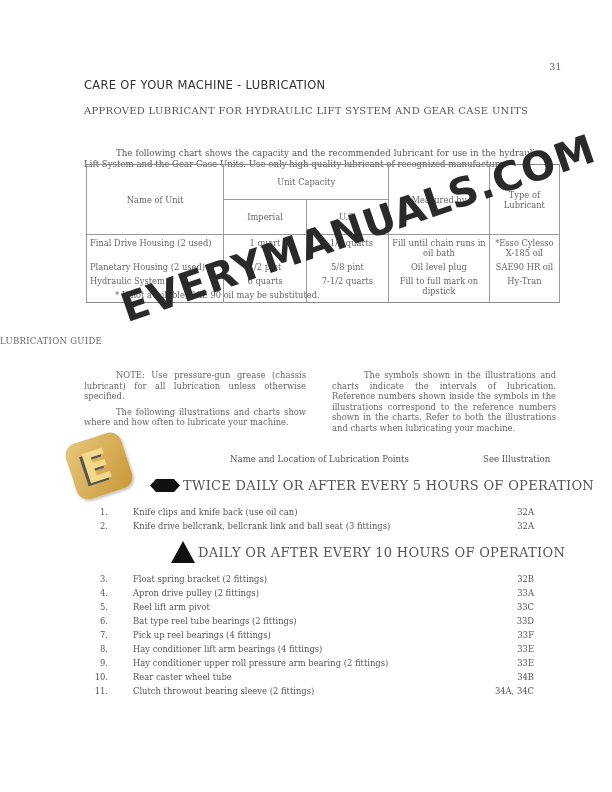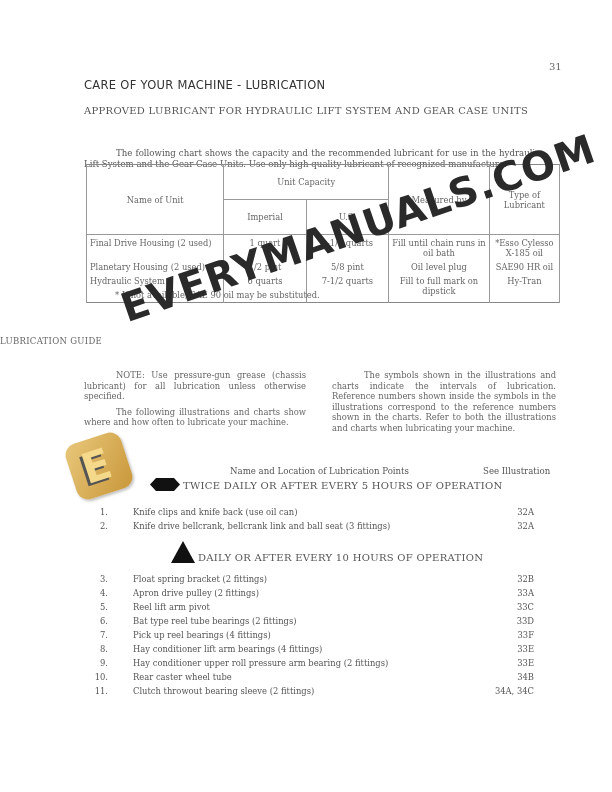--- a/index.html
+++ b/index.html
@@ -23,26 +23,26 @@
   table.lub tbody td { line-height: 10px; padding-top: 3px; padding-bottom: 1px; }
   table.lub tbody td.c { text-align: center; }
   table.lub tbody tr:last-child td { padding-bottom: 6px; }
   .footnote { left: 115px; top: 290px; font-size: 8.3px; color: #666; }
   .guide-title { left: 0; width: 612px; top: 336px; font-size: 8.5px; color: #666;
                  letter-spacing: 0.3px; }
   .col { font-size: 8.4px; line-height: 10.5px; color: #666; text-align: justify; }
   .col p { margin: 0 0 5px 0; text-indent: 32px; }
   .col-left { left: 84px; width: 222px; top: 370px; }
   .col-right { left: 332px; width: 224px; top: 370px; }
-  .list-head { top: 454px; font-size: 8.6px; color: #555; margin-top: 12px; }
+  .list-head { top: 454px; font-size: 8.6px; color: #555; }
   .lh-ref { left: 86px; }
   .lh-name { left: 230px; }
   .lh-ill { left: 483px; }
-  .section { top: 478px; left: 150px; font-size: 10px; color: #555; letter-spacing: 0.3px;
-             display: flex; align-items: flex-end; }
+  .section { top: 478px; left: 150px; font-size: 13px; color: #555; letter-spacing: 0.3px;
+             display: flex; align-items: center; }
   .oval { width: 30px; height: 13px; background: #111;
           clip-path: polygon(20% 0, 80% 0, 100% 50%, 80% 100%, 20% 100%, 0 50%); margin-right: 3px; }
   .tri { width: 0; height: 0; border-left: 12px solid transparent; border-right: 12px solid transparent;
          border-bottom: 22px solid #111; margin-right: 3px; }
   .section2 { top: 541px; left: 171px; }
   .row { position: absolute; left: 0; width: 612px; font-size: 8.4px; color: #555; height: 12px; }
   .row .num { position: absolute; left: 86px; width: 22px; text-align: right; }
   .row .txt { position: absolute; left: 133px; }
   .row .ill { position: absolute; right: 78px; text-align: right; }
   .wm-text { position: absolute; left: 130px; top: 285px; font-family: "DejaVu Sans", sans-serif; font-weight: bold;

